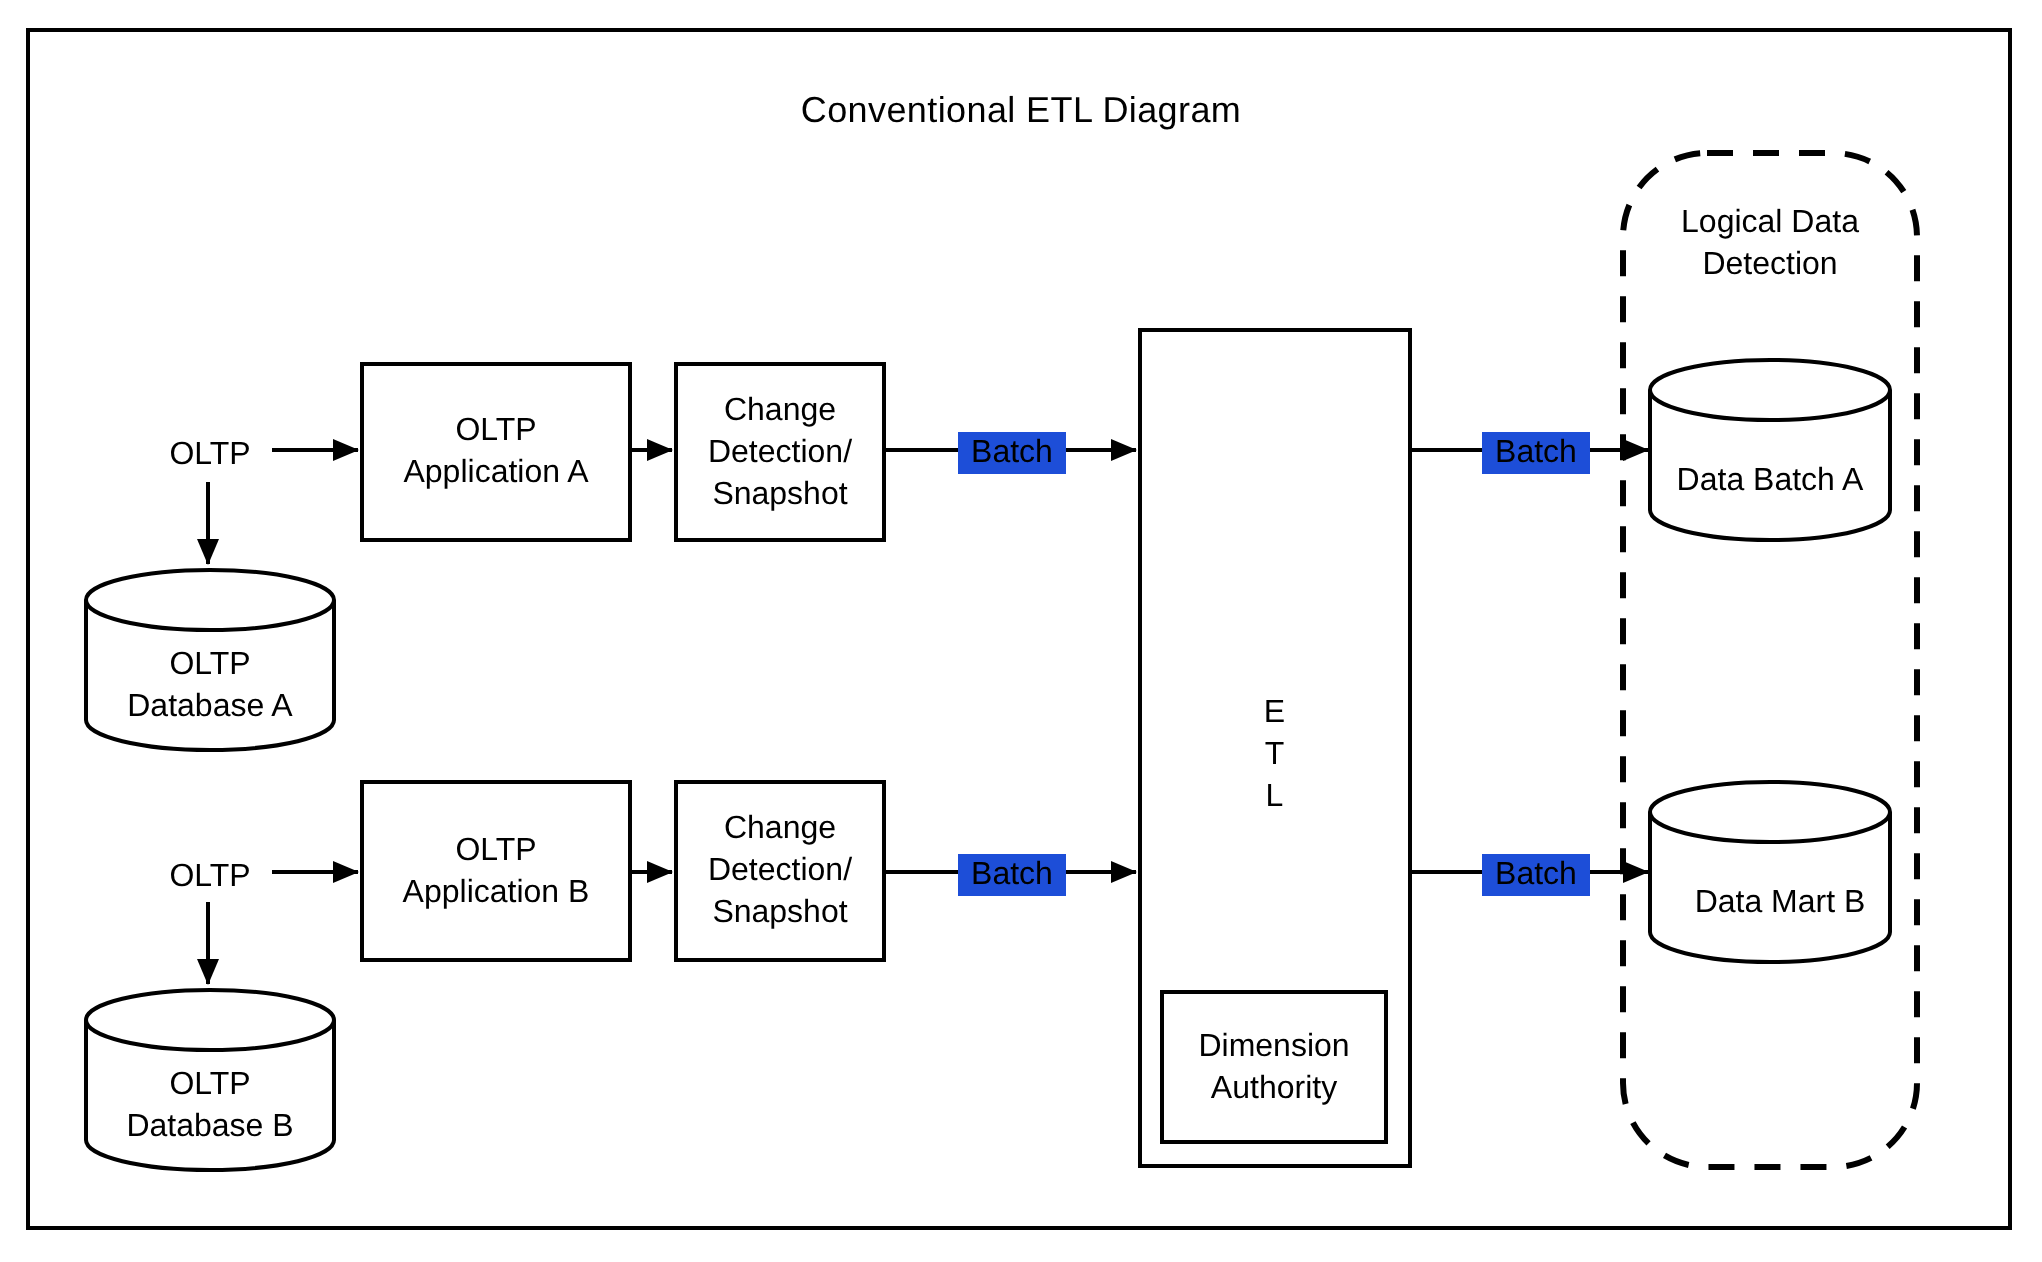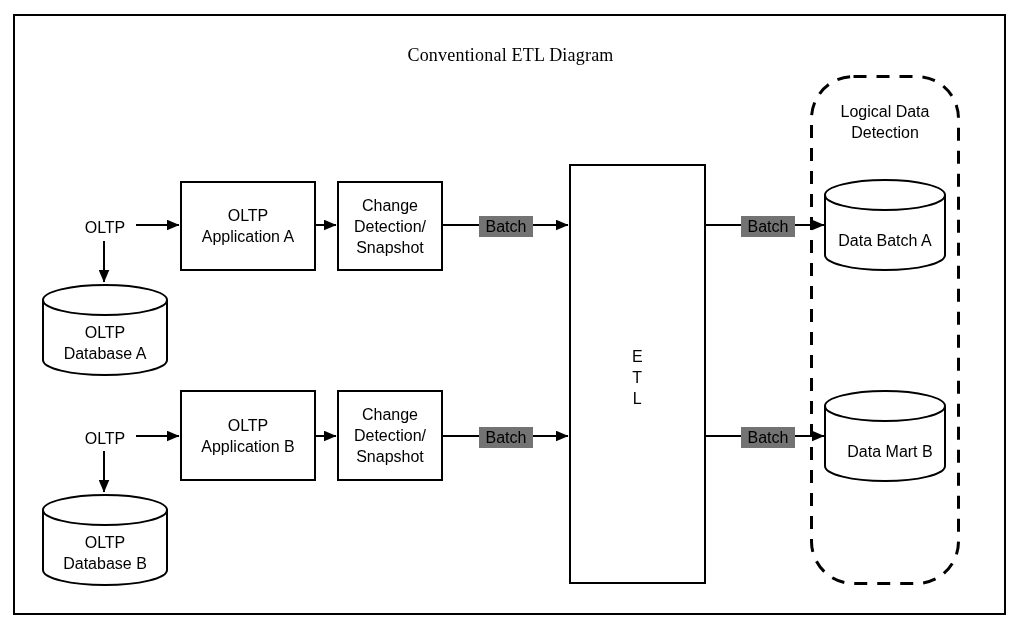--- a/index.html
+++ b/index.html
@@ -6,34 +6,34 @@
   #canvas{
     position:relative;width:1021px;height:631px;background:#ffffff;
     font-family:"Liberation Sans", sans-serif;color:#000;overflow:hidden;
   }
   .outer-border{
     position:absolute;left:13px;top:14px;width:993px;height:601px;
     border:2px solid #000;box-sizing:border-box;
   }
   .title{
     position:absolute;left:0;top:45px;width:1021px;text-align:center;
-    font-size:18px;letter-spacing:.2px;font-family:Liberation Serif, serif;
+    font-size:18px;letter-spacing:.2px;
   }
   svg.layer{position:absolute;left:0;top:0;}
   .box{
     position:absolute;border:2px solid #000;background:#fff;box-sizing:border-box;
     display:flex;align-items:center;justify-content:center;text-align:center;
     font-size:16px;line-height:21px;
   }
   .lbl{
     position:absolute;text-align:center;font-size:16px;line-height:21px;
   }
   .ml{white-space:pre-line;}
   .batch{
-    background:#737373;padding:0 3px;
+    background:#1d4ed8;padding:0 3px;
   }
   .etl-letters{letter-spacing:.5px;}
 </style>
 </head>
 <body>
 
 <div id="canvas">
 
   <div class="outer-border"></div>
 
@@ -116,17 +116,19 @@
 Database B</div>
 
   <div class="lbl" style="left:825px;top:441px;width:130px;">Data Mart B</div>
 
   <div class="box" style="left:569px;top:164px;width:137px;height:420px;"></div>
 
   <div class="lbl ml etl-letters" style="left:569px;top:346px;width:137px;">E
 T
 L</div>
 
+  <div class="box ml" style="left:580px;top:495px;width:114px;height:77px;">Dimension
+Authority</div>
 
   <div class="lbl ml" style="left:810px;top:101px;width:150px;">Logical Data
 Detection</div>
 
 </div>
 
 </body></html>

